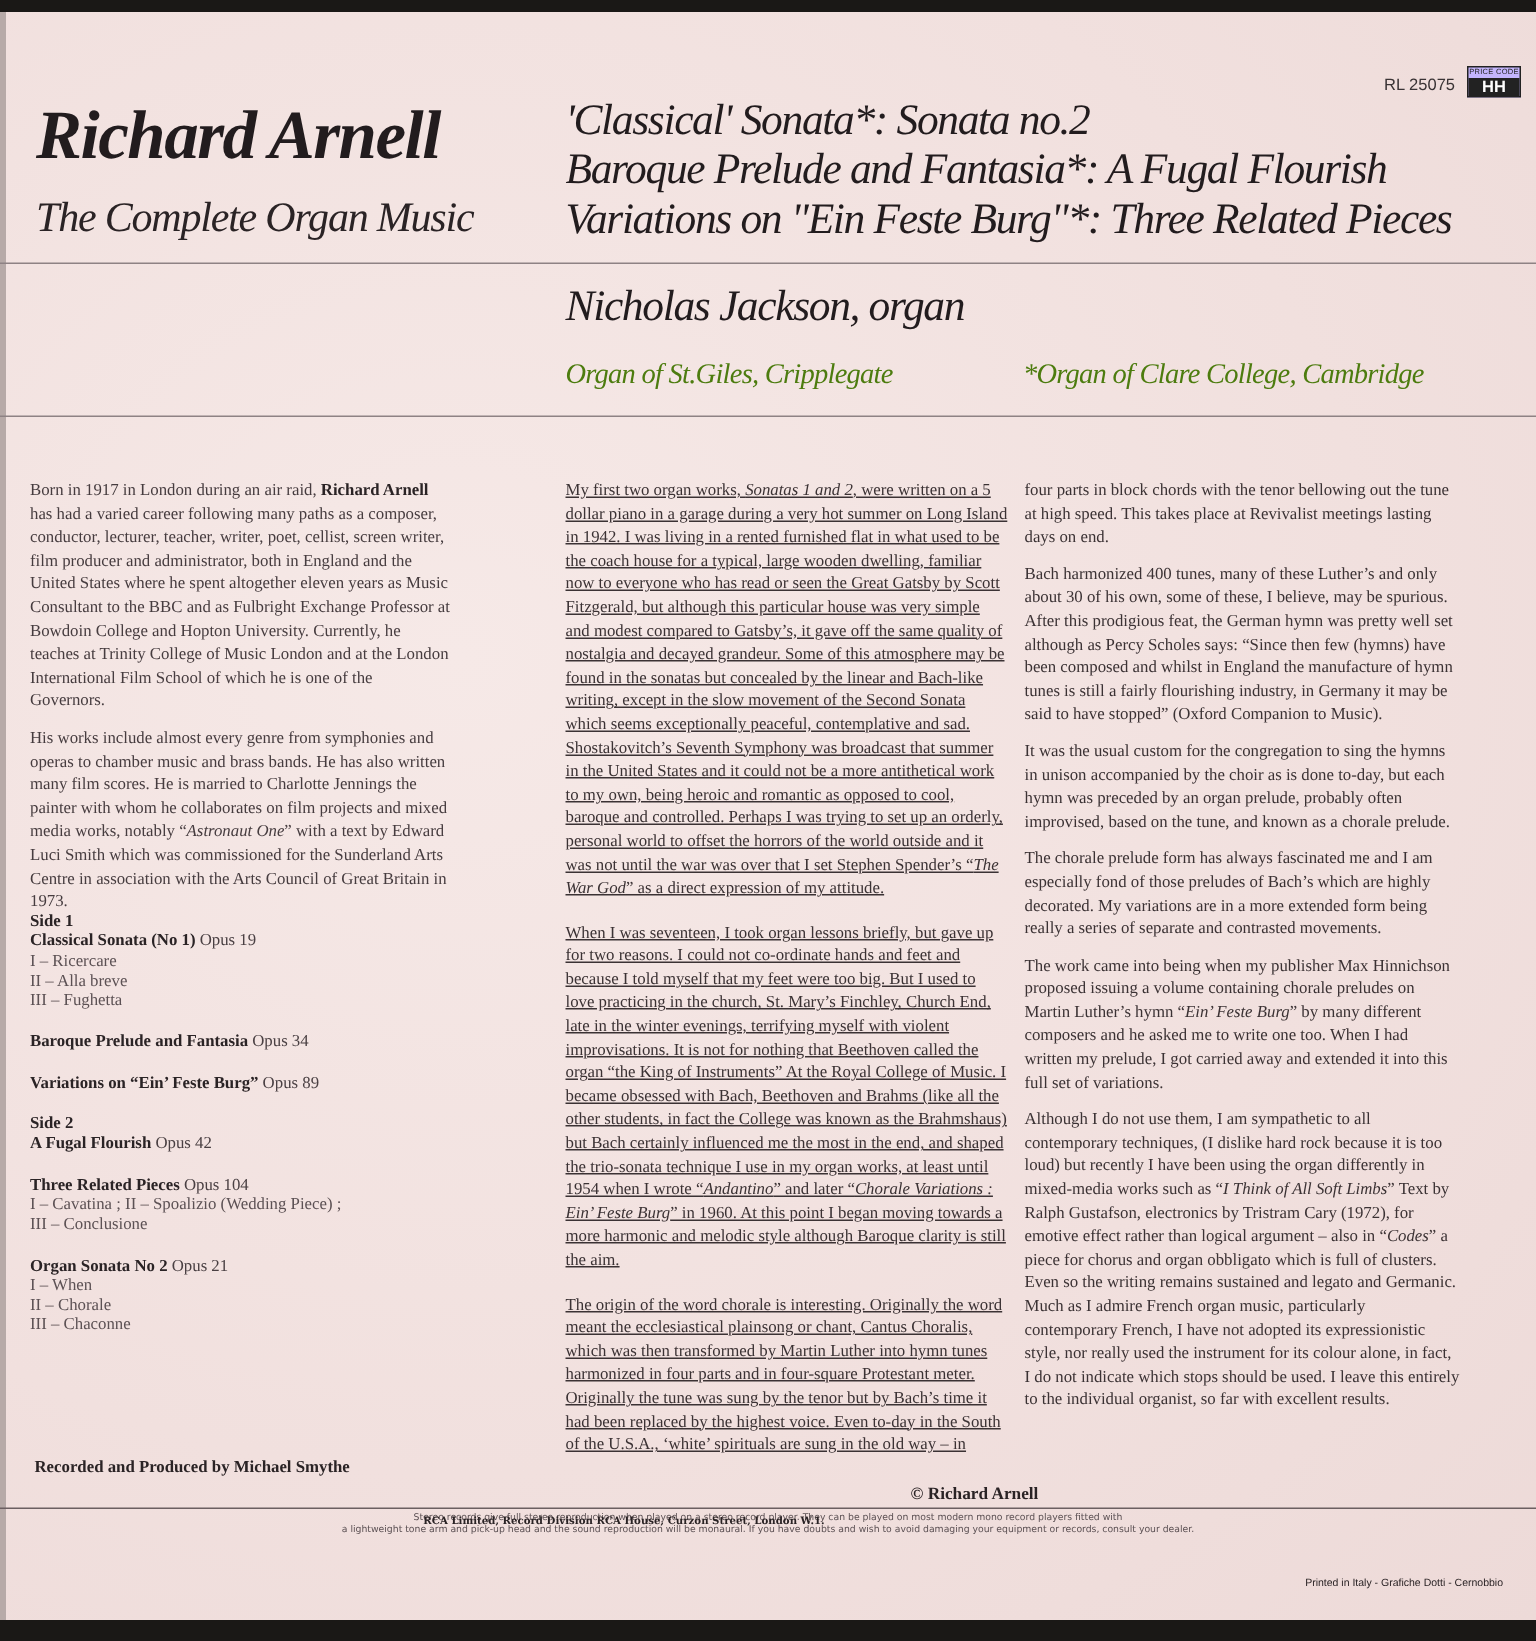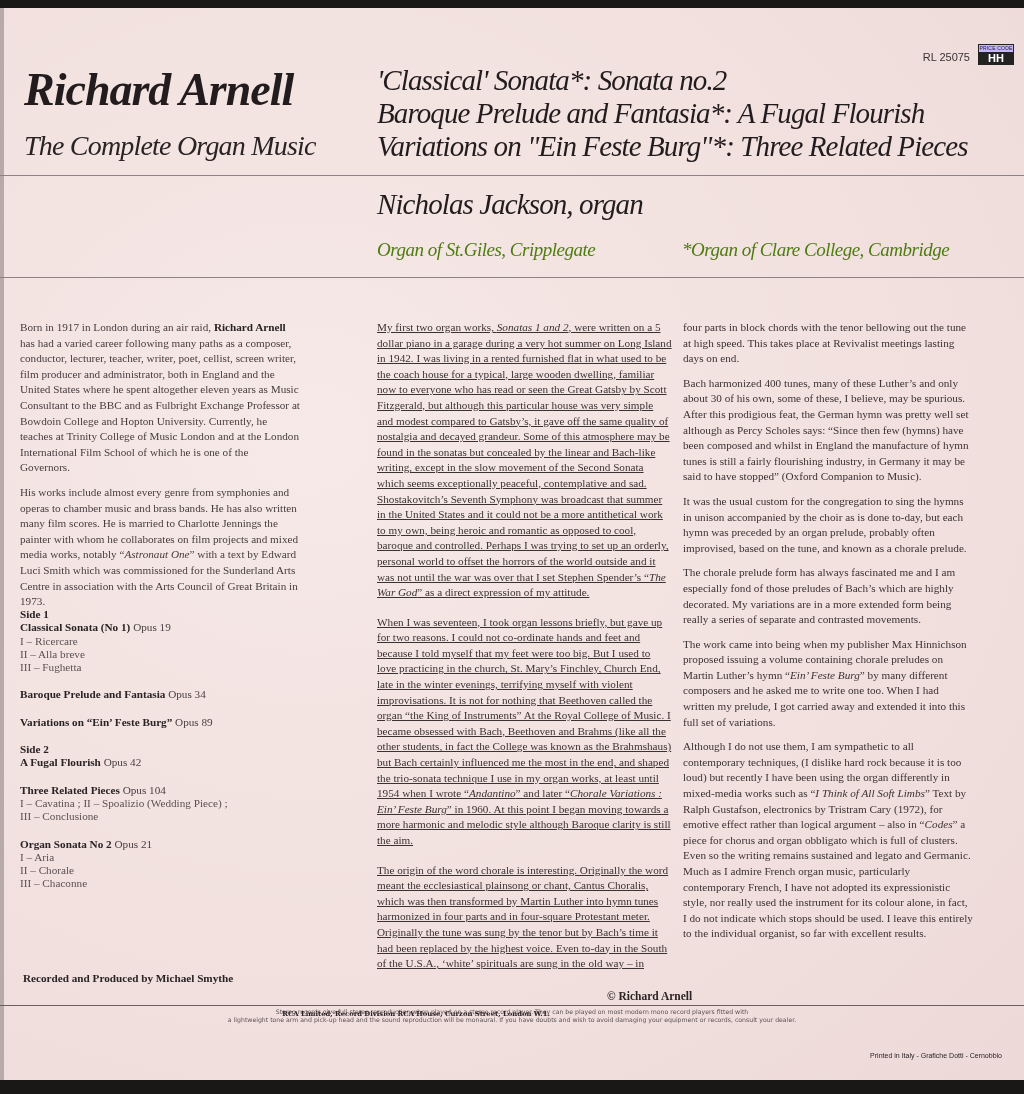--- a/index.html
+++ b/index.html
@@ -133,21 +133,21 @@
   <div class="grp">
     <div class="work"><b>A Fugal Flourish</b> <span class="opus">Opus 42</span></div>
   </div>
   <div class="grp">
     <div class="work"><b>Three Related Pieces</b> <span class="opus">Opus 104</span></div>
     <div>I – Cavatina ; II – Spoalizio (Wedding Piece) ;</div>
     <div>III – Conclusione</div>
   </div>
   <div class="grp">
     <div class="work"><b>Organ Sonata No 2</b> <span class="opus">Opus 21</span></div>
-    <div>I – Aria</div>
+    <div>I – When</div>
     <div>II – Chorale</div>
     <div>III – Chaconne</div>
   </div>
 </div>
 <div class="producer">Recorded and Produced by Michael Smythe</div>
 
 <div class="col col2">
   <p><span>My first two organ works, </span><i>Sonatas 1 and 2</i><span>, were written on a 5 dollar piano in a garage during a very hot summer on Long Island in 1942. I was living in a rented furnished flat in what used to be the coach house for a typical, large wooden dwelling, familiar now to everyone who has read or seen the Great Gatsby by Scott Fitzgerald, but although this particular house was very simple and modest compared to Gatsby’s, it gave off the same quality of nostalgia and decayed grandeur. Some of this atmosphere may be found in the sonatas but concealed by the linear and Bach-like writing, except in the slow movement of the Second Sonata which seems exceptionally peaceful, contemplative and sad. Shostakovitch’s Seventh Symphony was broadcast that summer in the United States and it could not be a more antithetical work to my own, being heroic and romantic as opposed to cool, baroque and controlled. Perhaps I was trying to set up an orderly, personal world to offset the horrors of the world outside and it was not until the war was over that I set Stephen Spender’s “</span><i>The War God</i><span>” as a direct expression of my attitude.</span></p>
   <p style="margin-top:14px"><span>When I was seventeen, I took organ lessons briefly, but gave up for two reasons. I could not co-ordinate hands and feet and because I told myself that my feet were too big. But I used to love practicing in the church, St. Mary’s Finchley, Church End, late in the winter evenings, terrifying myself with violent improvisations. It is not for nothing that Beethoven called the organ “the King of Instruments” At the Royal College of Music. I became obsessed with Bach, Beethoven and Brahms (like all the other students, in fact the College was known as the Brahmshaus) but Bach certainly influenced me the most in the end, and shaped the trio-sonata technique I use in my organ works, at least until 1954 when I wrote “</span><i>Andantino</i><span>” and later “</span><i>Chorale Variations : Ein’ Feste Burg</i><span>” in 1960. At this point I began moving towards a more harmonic and melodic style although Baroque clarity is still the aim.</span></p>
   <p style="margin-top:14px">The origin of the word chorale is interesting. Originally the word meant the ecclesiastical plainsong or chant, Cantus Choralis, which was then transformed by Martin Luther into hymn tunes harmonized in four parts and in four-square Protestant meter. Originally the tune was sung by the tenor but by Bach’s time it had been replaced by the highest voice. Even to-day in the South of the U.S.A., ‘white’ spirituals are sung in the old way – in</p>

